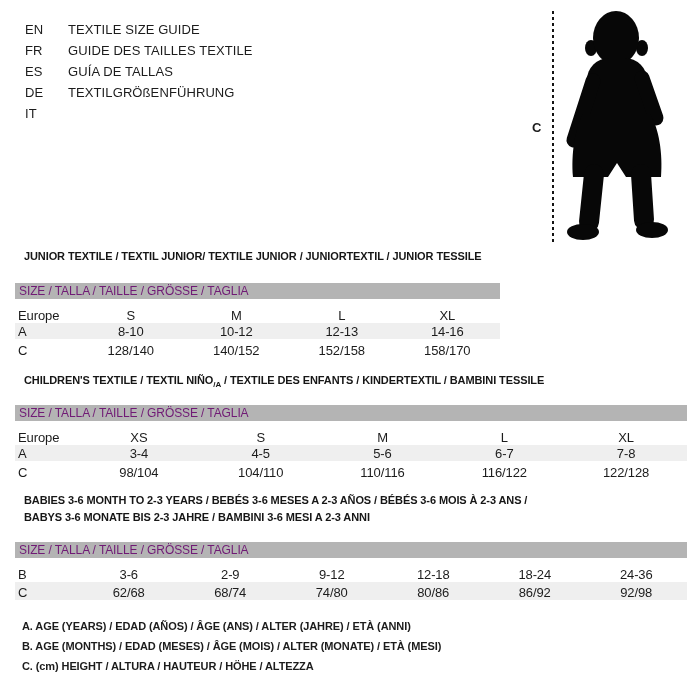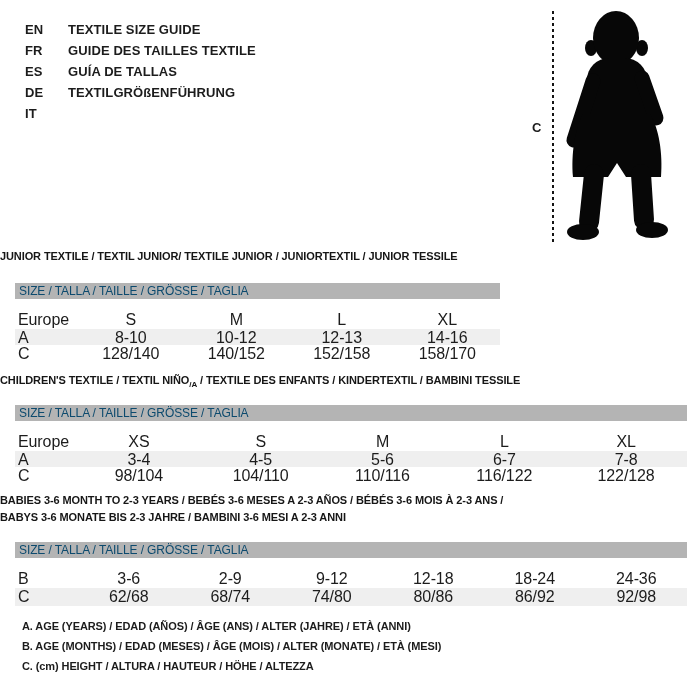--- a/index.html
+++ b/index.html
@@ -4,47 +4,47 @@
 <style>
   html,body { margin:0; padding:0; background:#ffffff; }
   .canvas {
     position:relative; width:700px; height:700px; background:#ffffff;
     font-family:"Liberation Sans", sans-serif; color:#1c1c1c; overflow:hidden;
   }
 
   
   .lang-block { position:absolute; left:25px; top:19px; }
   .lang-row { display:flex; height:21px; align-items:center;
-              font-weight:bold; font-size:13px; letter-spacing:0.1px; }
+              font-weight:normal; font-size:13px; letter-spacing:0.1px; }
   .lang-code { width:43px; }
   .lang-label { white-space:nowrap; }
 
   
   .fig-line { position:absolute; left:552px; top:11px; width:2px; height:232px;
     background-image:repeating-linear-gradient(to bottom,#141414 0px,#141414 3px,transparent 3px,transparent 6px); }
   .fig-label { position:absolute; left:532px; top:120px; font-weight:bold; font-size:13px; }
   .baby-svg { position:absolute; left:557px; top:6px; }
 
   
-  .sec-title { position:absolute; left:0; font-weight:bold; font-size:11px;
+  .sec-title { position:absolute; left:24px; font-weight:bold; font-size:11px;
                letter-spacing:-0.1px; white-space:nowrap; color:#161616;text-align:right; }
   .sec-title sub { font-size:8px; }
   #s1-title { top:250px; }
   #s2-title { top:374px; }
   #s3-title1 { top:494px; }
   #s3-title2 { top:511px; }
 
   
   .table { position:absolute; left:15px; }
   #table1 { top:283px; width:485px; }
   #table2 { top:405px; width:672px; }
   #table3 { top:542px; width:672px; }
   .band { height:16px; background:#b4b4b4; font-size:12px; line-height:16px;
-          padding-left:4px; margin-bottom:12px; color:#0c4a6e; letter-spacing:-0.1px; }
-  .trow { display:flex; align-items:flex-start; font-size:16px; letter-spacing:-0.1px; }
+          padding-left:4px; margin-bottom:6px; color:#701a75; letter-spacing:-0.1px; }
+  .trow { display:flex; align-items:flex-end; font-size:13px; letter-spacing:-0.1px; }
   .trow .rlabel { width:60px; padding-left:3px; }
   .trow .cell { flex:1; text-align:center; }
   .h18 { height:18px; }
   .h16 { height:16px; }
   .h19 { height:19px; }
   .stripe { background:#efefef; }
 
   
   .footnotes { position:absolute; left:15px; top:620px;margin-left:7px; }
   .footnote { height:20px; font-weight:bold; font-size:11px; letter-spacing:-0.1px; white-space:nowrap; }

